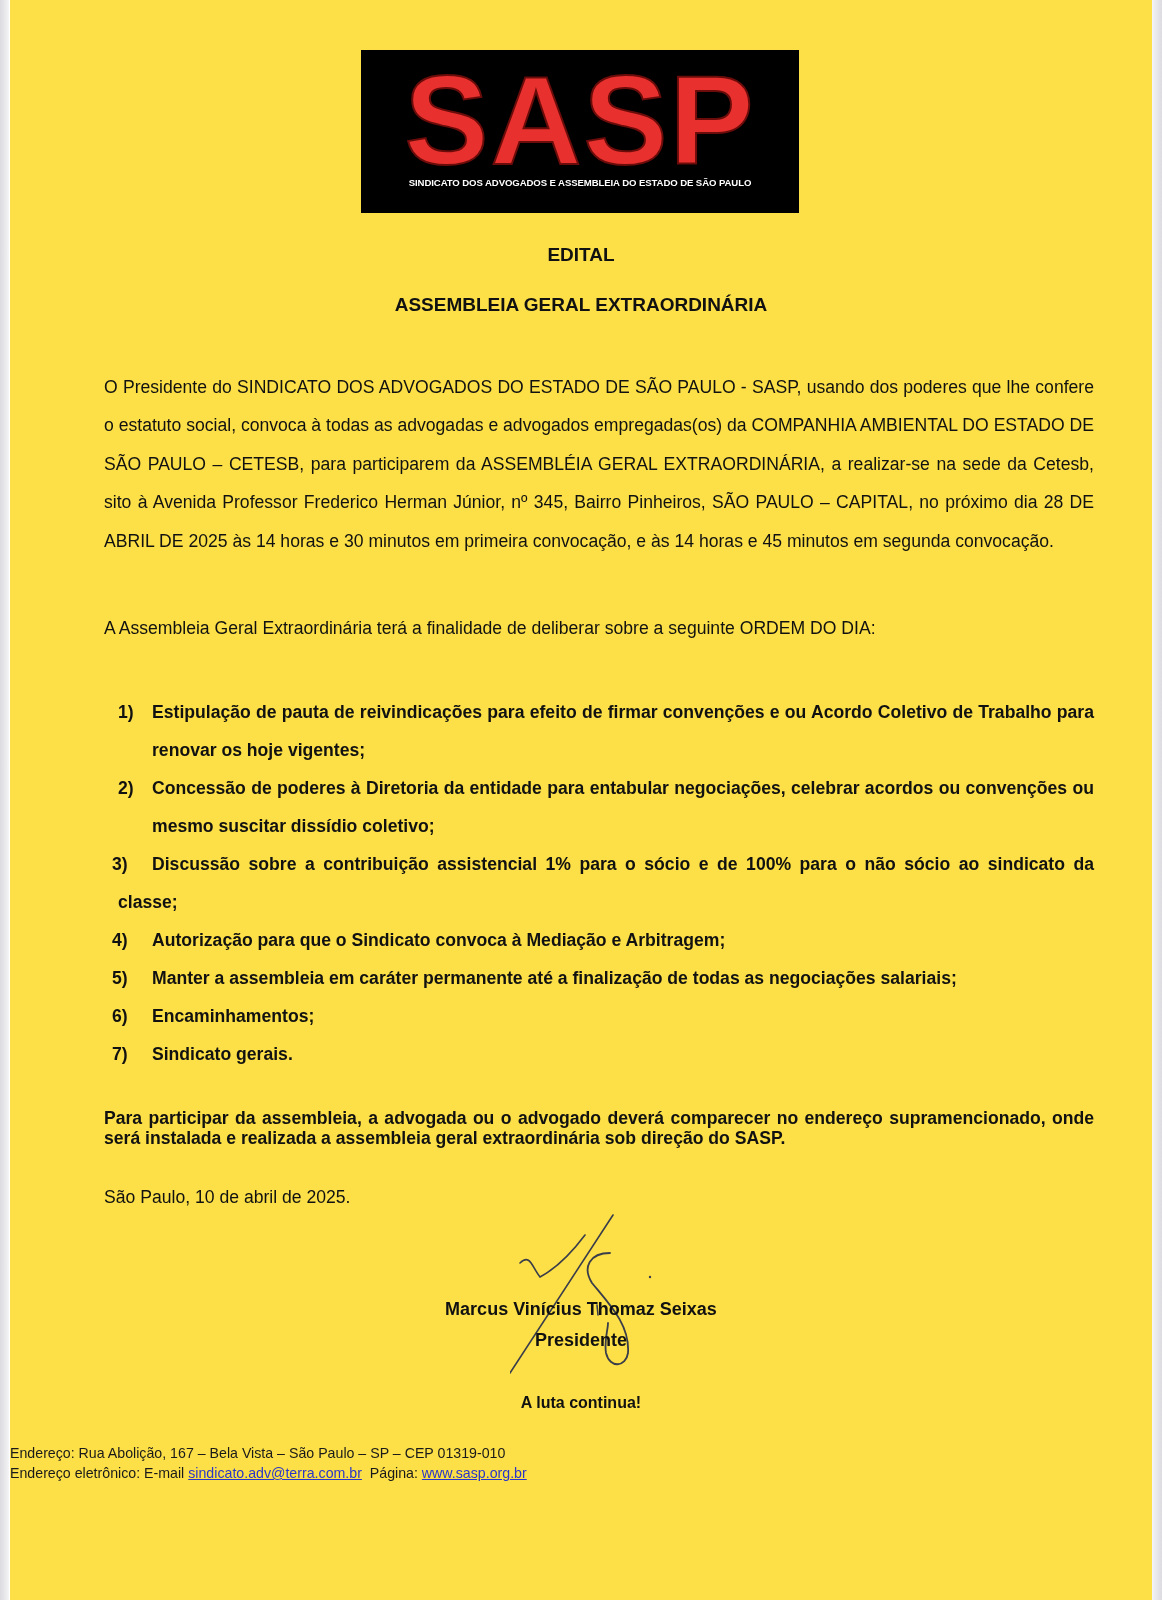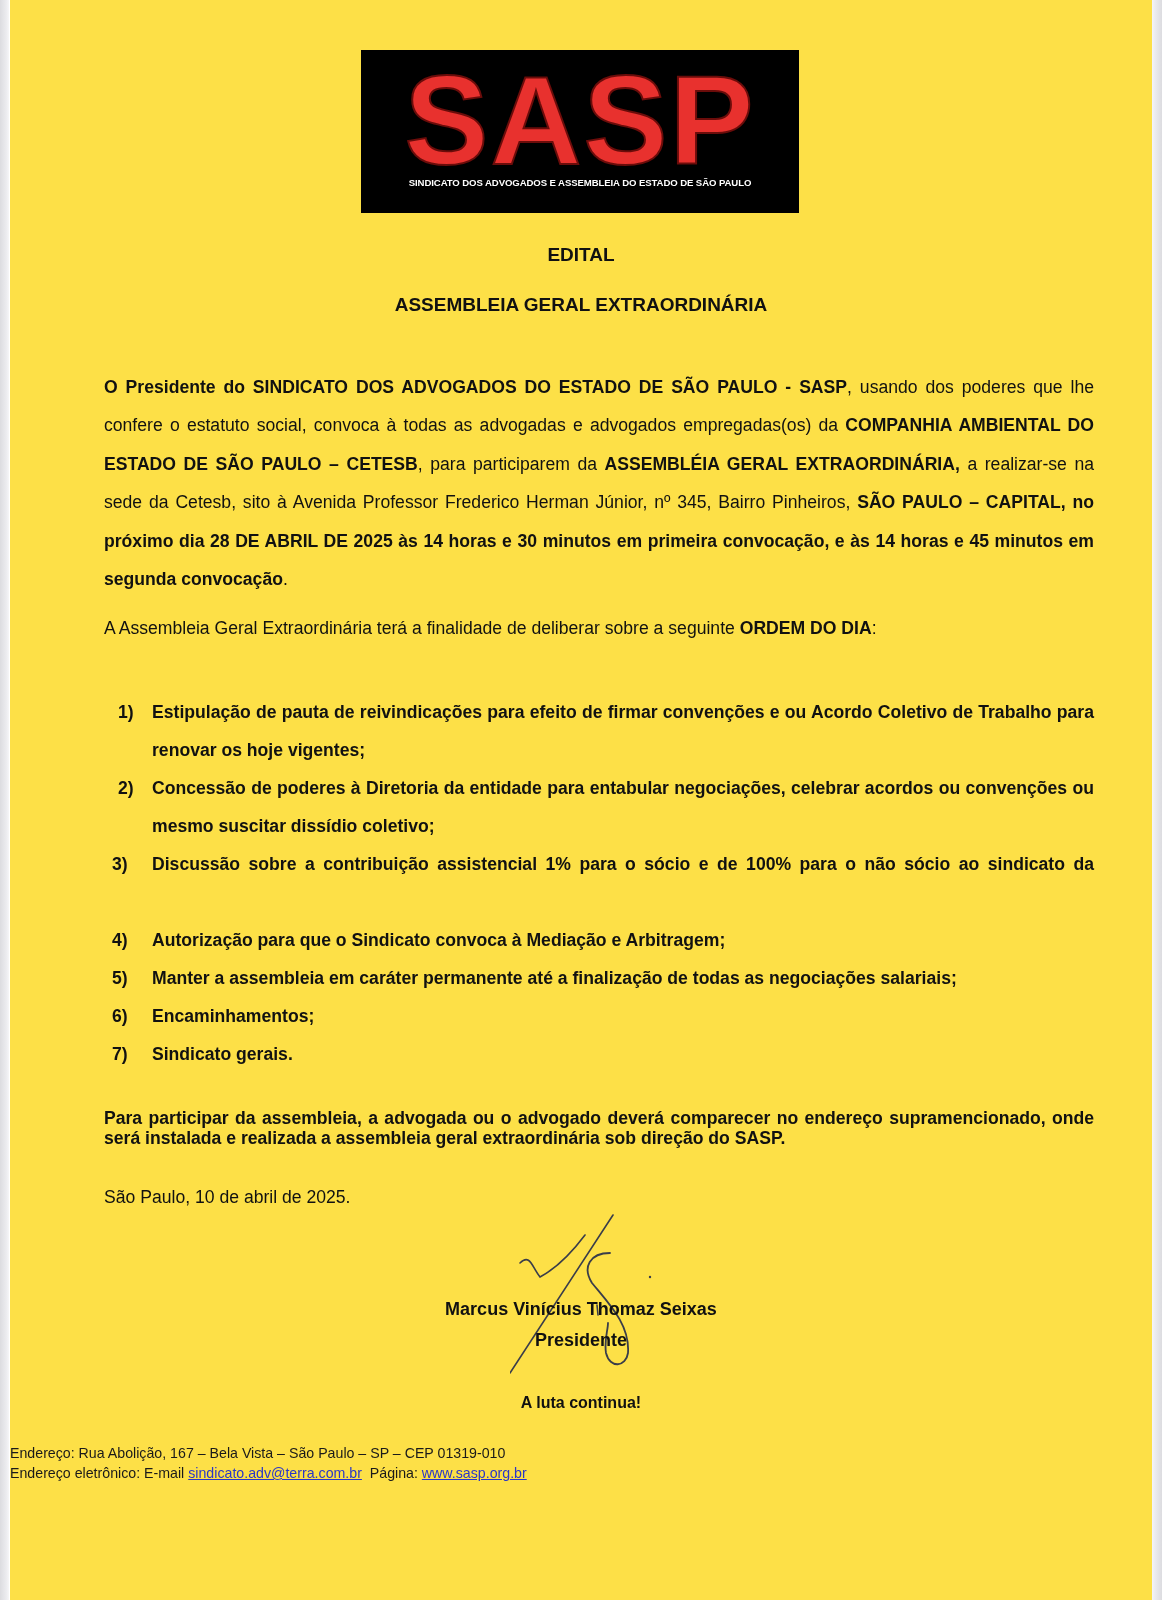--- a/index.html
+++ b/index.html
@@ -63,21 +63,21 @@
   .sig-name { top: 1299px; font-weight: bold; font-size: 18px; }
   .sig-role { top: 1330px; font-weight: bold; font-size: 18px; }
   .motto { top: 1394px; font-weight: bold; font-size: 16px; }
   .signature { position: absolute; left: 500px; top: 1205px; width: 160px; height: 180px; }
 
   .footer { position: absolute; left: 0; width: 1142px; text-align: left; font-size: 14.2px; line-height: 20.5px; color: #1a1a1a; }
   .footer-1 { top: 1443px; }
   .footer-2 { top: 1463px; }
   .footer-3 { top: 1484px; }
   .footer a { color: #2a36c9; text-decoration: underline; }
-  b { font-weight: bold; margin-top: 20px; }
+  b { font-weight: normal; margin-top: 20px; }
 </style>
 </head>
 <body>
 
 <div class="gutter-left"></div>
 <div class="gutter-right"></div>
 
 <div class="page">
 
   <div class="logo">
@@ -98,20 +98,21 @@
       <span class="txt">Estipulação de pauta de reivindicações para efeito de firmar convenções e ou Acordo Coletivo de Trabalho para renovar os hoje vigentes;</span>
     </div>
     <div class="li" style="top:769px;">
       <span class="num">2)</span>
       <span class="txt">Concessão de poderes à Diretoria da entidade para entabular negociações, celebrar acordos ou convenções ou mesmo suscitar dissídio coletivo;</span>
     </div>
     <div class="li li3 wide" style="top:845px;">
       <span class="num">3)</span>
       <span class="txt">
         <span class="line1">Discussão sobre a contribuição assistencial 1% para o sócio e de 100% para o não sócio ao sindicato da</span>
+        <span class="line2">classe;</span>
       </span>
     </div>
     <div class="li wide" style="top:921px;">
       <span class="num">4)</span>
       <span class="txt">Autorização para que o Sindicato convoca à Mediação e Arbitragem;</span>
     </div>
     <div class="li wide" style="top:959px;">
       <span class="num">5)</span>
       <span class="txt">Manter a assembleia em caráter permanente até a finalização de todas as  negociações salariais;</span>
     </div>

